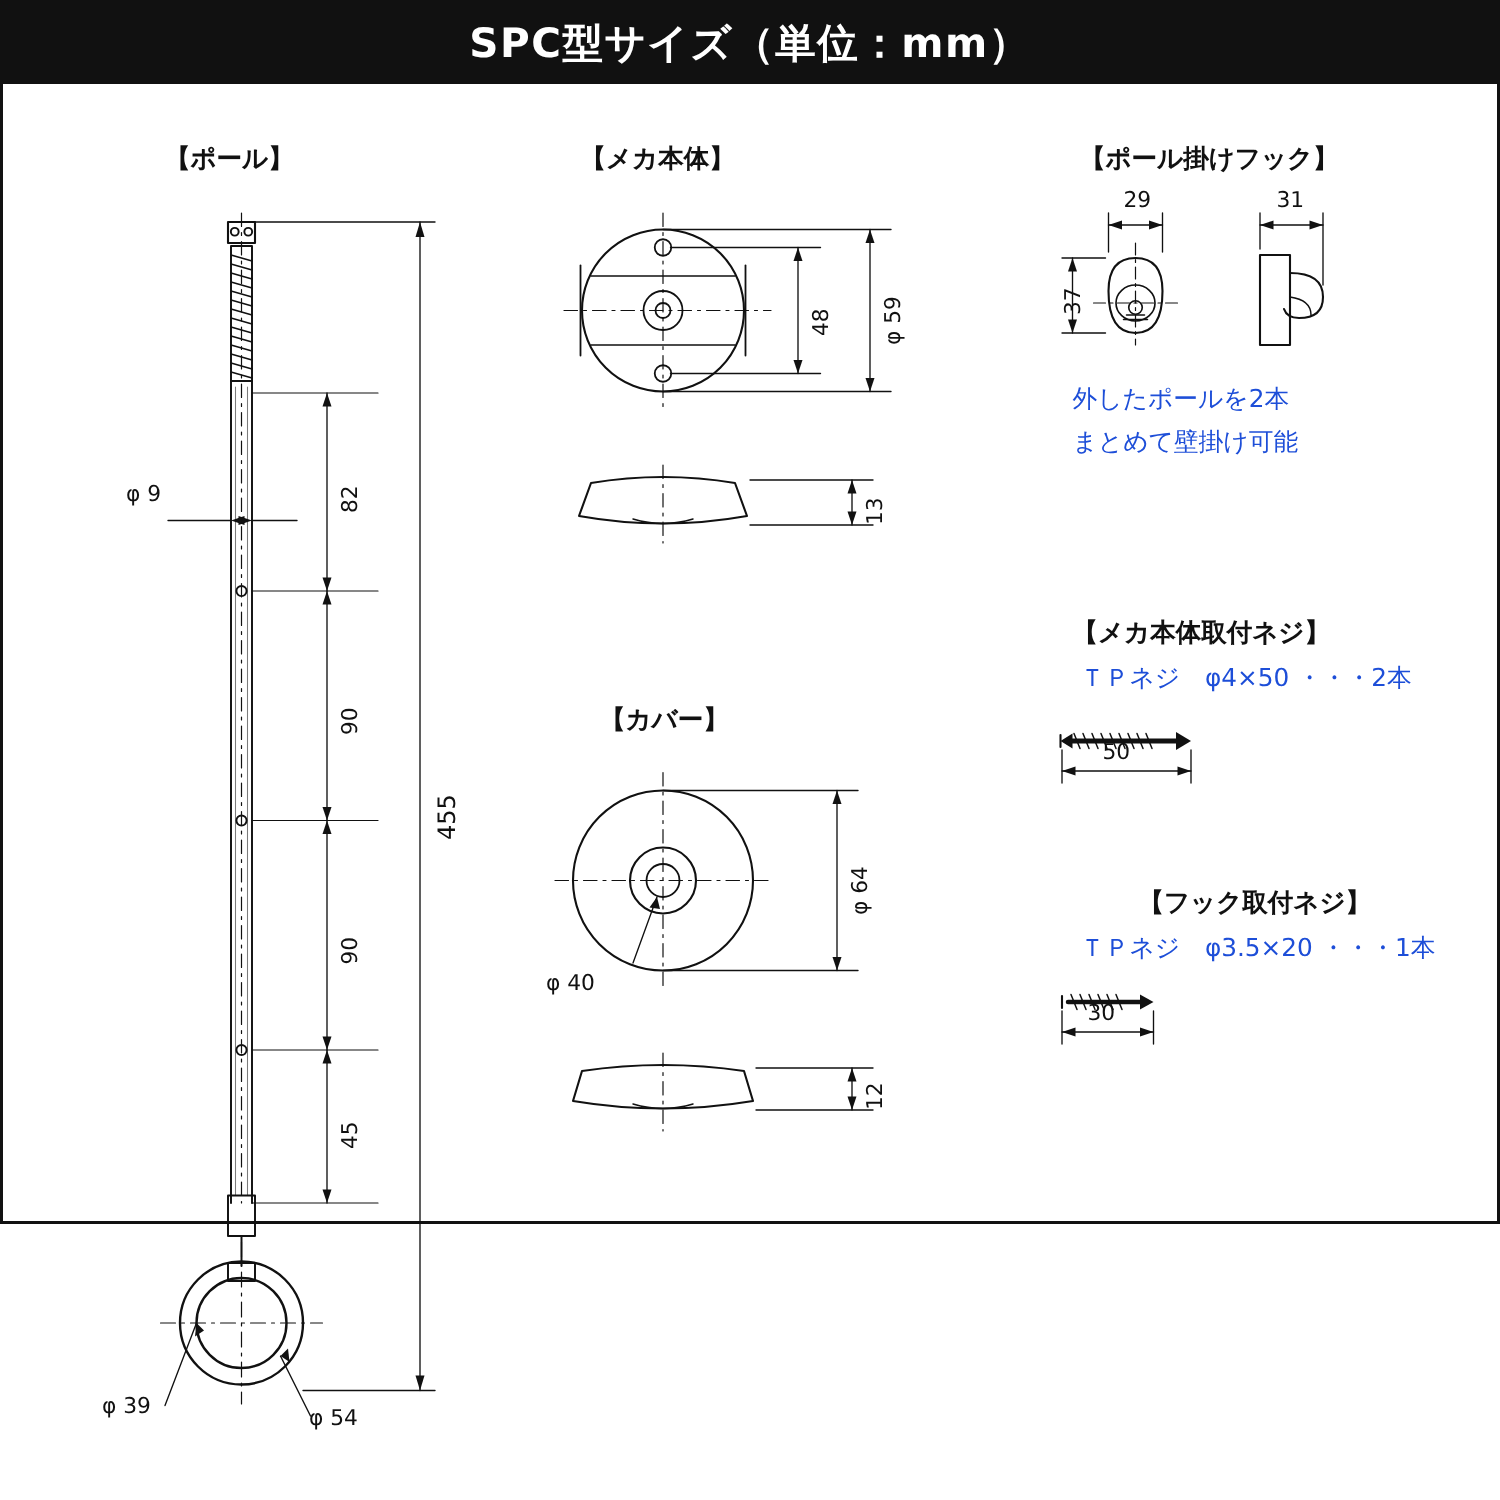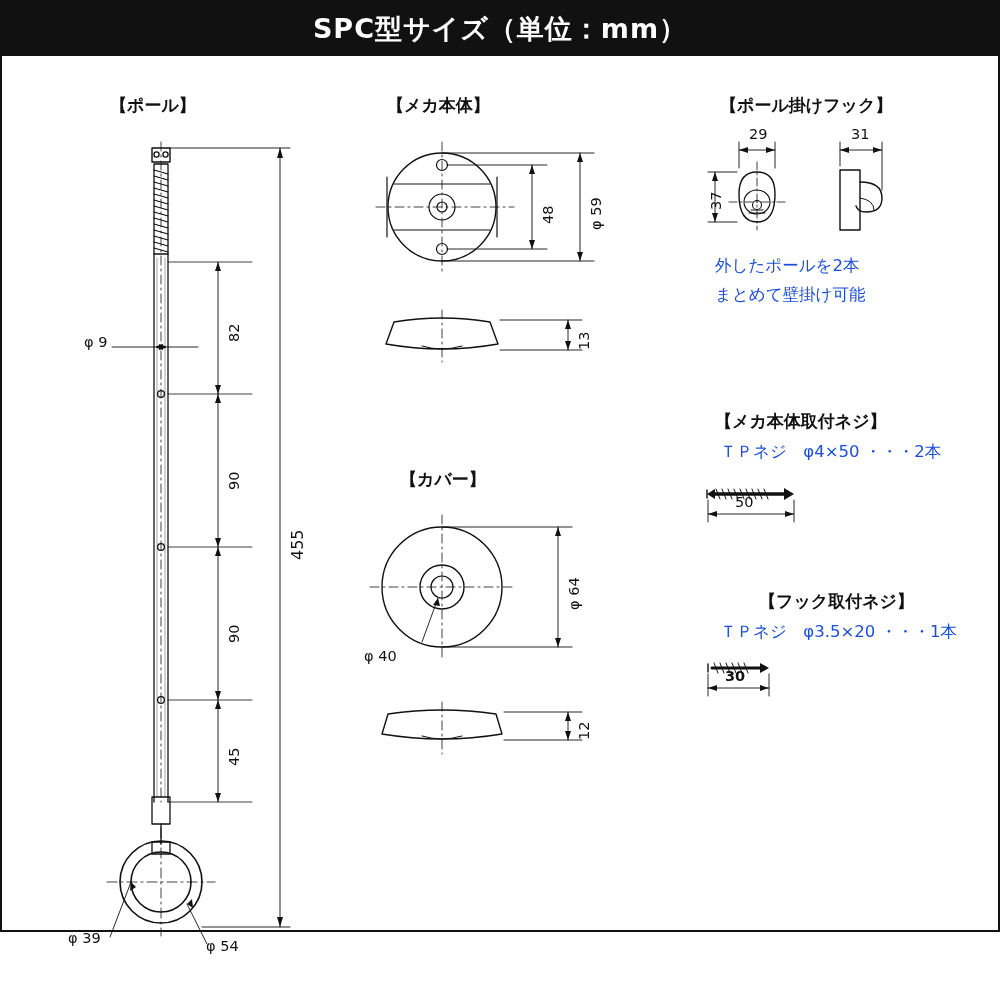--- a/index.html
+++ b/index.html
@@ -11,21 +11,21 @@
     width: 1000px;
     height: 1000px;
     font-family: "DejaVu Sans", "Liberation Sans", sans-serif;
     color: #111111;
     position: relative;
     overflow: hidden;
   }
   .page {
     position: relative;
     width: 1000px;
-    height: 932px;
+    height: 816px;
     background: #ffffff;
     box-sizing: border-box;
     border: 2px solid #111;
   }
   
   .header {
     position: absolute;
     left: 0;
     top: 0;
     width: 996px;
@@ -344,21 +344,21 @@
         <line x1="767" y1="672" x2="767" y2="694"></line>
         <line x1="706" y1="686" x2="767" y2="686"></line>
         <path d="M706 686 l9 -3 l0 6 z" fill="#111" stroke="none"></path>
         <path d="M767 686 l-9 -3 l0 6 z" fill="#111" stroke="none"></path>
       </g>
 
     </g>
   </svg>
 
   <div class="label" style="left:108px; top:92px;">【ポール】</div>
-  <div class="dim" style="left:82px; top:332px;text-align:center;">φ 9</div>
+  <div class="dim" style="left:82px; top:320px;text-align:center;">φ 9</div>
   <div class="dim vert" style="left:224px; top:340px;">82</div>
   <div class="dim vert" style="left:224px; top:488px;">90</div>
   <div class="dim vert" style="left:224px; top:641px;">90</div>
   <div class="dim vert" style="left:224px; top:764px;">45</div>
   <div class="dim vert" style="left:286px; top:558px; font-size:16px;">455</div>
   <div class="dim" style="left:66px; top:928px;">φ 39</div>
   <div class="dim" style="left:204px; top:936px;">φ 54</div>
 
   <div class="label" style="left:385px; top:92px;">【メカ本体】</div>
   <div class="dim vert" style="left:538px; top:222px;">48</div>
@@ -376,15 +376,15 @@
   <div class="dim vert" style="left:706px; top:208px;">37</div>
   <div class="note" style="left:713px; top:252px;">外したポールを2本</div>
   <div class="note" style="left:713px; top:281px;">まとめて壁掛け可能</div>
 
   <div class="label" style="left:713px; top:408px;">【メカ本体取付ネジ】</div>
   <div class="note" style="left:718px; top:438px;">ＴＰネジ　φ4×50 ・・・2本</div>
   <div class="dim" style="left:733px; top:492px;">50</div>
 
   <div class="label" style="left:713px; top:588px;margin-left:44px;">【フック取付ネジ】</div>
   <div class="note" style="left:718px; top:618px;">ＴＰネジ　φ3.5×20 ・・・1本</div>
-  <div class="dim" style="left:723px; top:666px;font-weight:bold;">30</div>
+  <div class="dim" style="left:723px; top:666px;">30</div>
 
 </div>
 
 </body></html>

